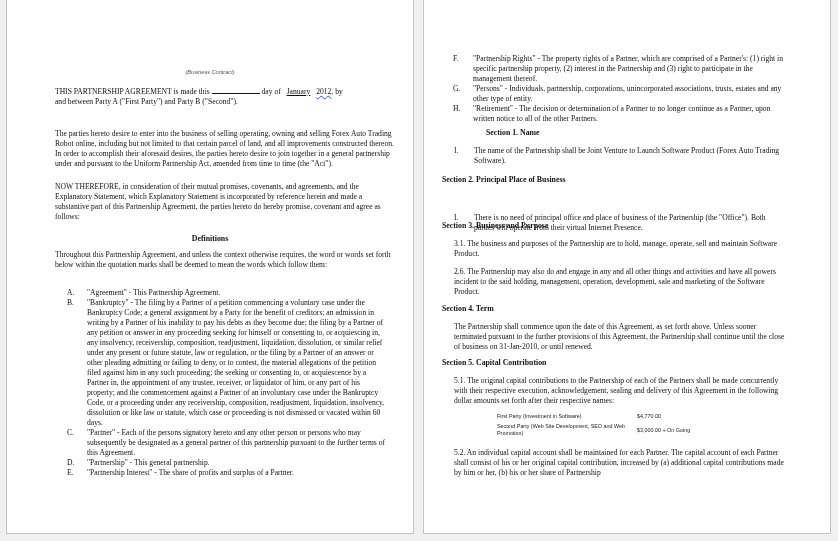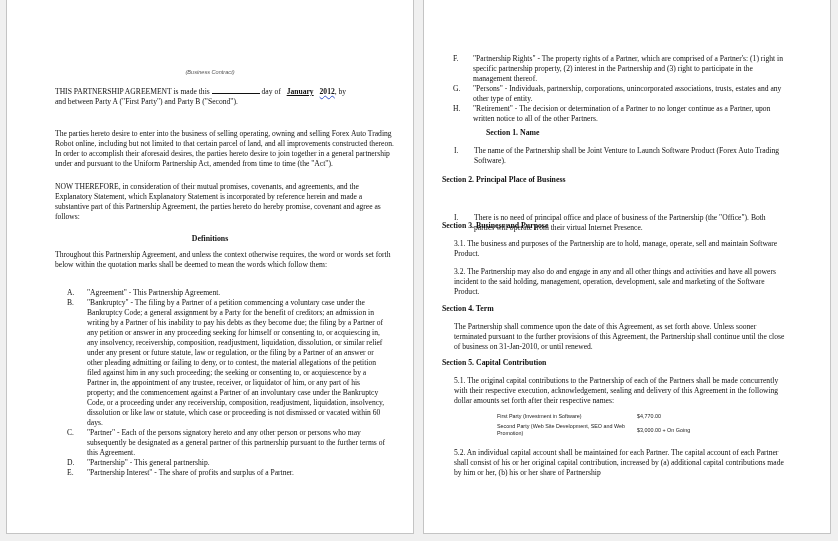--- a/index.html
+++ b/index.html
@@ -8,21 +8,21 @@
   .page { position:absolute; top:-2px; background:#fff; border:1px solid #c4c4c4; box-sizing:border-box; }
   #page1 { left:6px; width:408px; height:536px; }
   #page2 { left:423px; width:408px; height:536px; }
   .abs { position:absolute; }
   .t { font-size:7.6px; line-height:10px; }
   .title { font-family:"Liberation Sans", sans-serif; font-weight:bold; font-size:8.2px; text-align:center; }
   .subtitle { font-family:"Liberation Sans", sans-serif; font-style:italic; font-size:5.6px; color:#555; text-align:center; }
   .center-head { font-weight:bold; text-align:center; font-size:7.8px; }
   .sec-head { font-weight:bold; font-size:7.8px; }
   .blank { display:inline-block; width:48px; border-bottom:1px solid #111; height:8px; vertical-align:baseline; }
-  .ul { text-decoration:underline;font-weight:bold; }
+  .ul { text-decoration:underline; }
   .squig { text-decoration:underline wavy #3355cc; text-decoration-thickness:1px; }
   .li { position:relative; padding-left:20px; }
   .li .mk { position:absolute; left:0; top:0; }
   .ctab { font-family:"Liberation Sans", sans-serif; font-size:5.4px; line-height:7px; color:#222; }
 </style>
 </head>
 <body>
 
 <div class="page" id="page1">
   <div class="abs subtitle" style="left:0;right:0;top:70px;">(Business Contract)</div>
@@ -55,21 +55,21 @@
   </div>
 
   <div class="abs sec-head" style="left:18px;top:129px;padding-left:44px;">Section 1. Name</div>
   <div class="abs t li" style="left:30px;top:147px;width:312px;"><span class="mk">I.</span><span>The name of the Partnership shall be Joint Venture to Launch Software Product (Forex Auto Trading Software).</span></div>
 
   <div class="abs sec-head" style="left:18px;top:176px;">Section 2. Principal Place of Business</div>
   <div class="abs t li" style="left:30px;top:194px;width:312px;"><span class="mk">I.</span><span>There is no need of principal office and place of business of the Partnership (the "Office"). Both parties will operate from their virtual Internet Presence.</span></div>
 
   <div class="abs sec-head" style="left:18px;top:222px;">Section 3. Business and Purpose</div>
   <div class="abs t" style="left:30px;top:240px;width:330px;">3.1. The business and purposes of the Partnership are to hold, manage, operate, sell and maintain Software Product.</div>
-  <div class="abs t" style="left:30px;top:268px;width:330px;">3.2. The Partnership may also do and engage in any and all other things and activities and have all powers incident to the said holding, management, operation, development, sale and marketing of the Software Product.</div>
+  <div class="abs t" style="left:30px;top:268px;width:330px;">2.6. The Partnership may also do and engage in any and all other things and activities and have all powers incident to the said holding, management, operation, development, sale and marketing of the Software Product.</div>
 
   <div class="abs sec-head" style="left:18px;top:305px;">Section 4. Term</div>
   <div class="abs t" style="left:30px;top:323px;width:332px;">The Partnership shall commence upon the date of this Agreement, as set forth above. Unless sooner terminated pursuant to the further provisions of this Agreement, the Partnership shall continue until the close of business on 31-Jan-2010, or until renewed.</div>
 
   <div class="abs sec-head" style="left:18px;top:359px;">Section 5. Capital Contribution</div>
   <div class="abs t" style="left:30px;top:377px;width:334px;">5.1. The original capital contributions to the Partnership of each of the Partners shall be made concurrently with their respective execution, acknowledgement, sealing and delivery of this Agreement in the following dollar amounts set forth after their respective names:</div>
 
   <div class="abs ctab" style="left:73px;top:414px;width:130px;">First Party (Investment in Software)</div>
   <div class="abs ctab" style="left:213px;top:414px;">$4,770.00</div>
   <div class="abs ctab" style="left:73px;top:424px;width:130px;">Second Party (Web Site Development, SEO and Web Promotion)</div>

